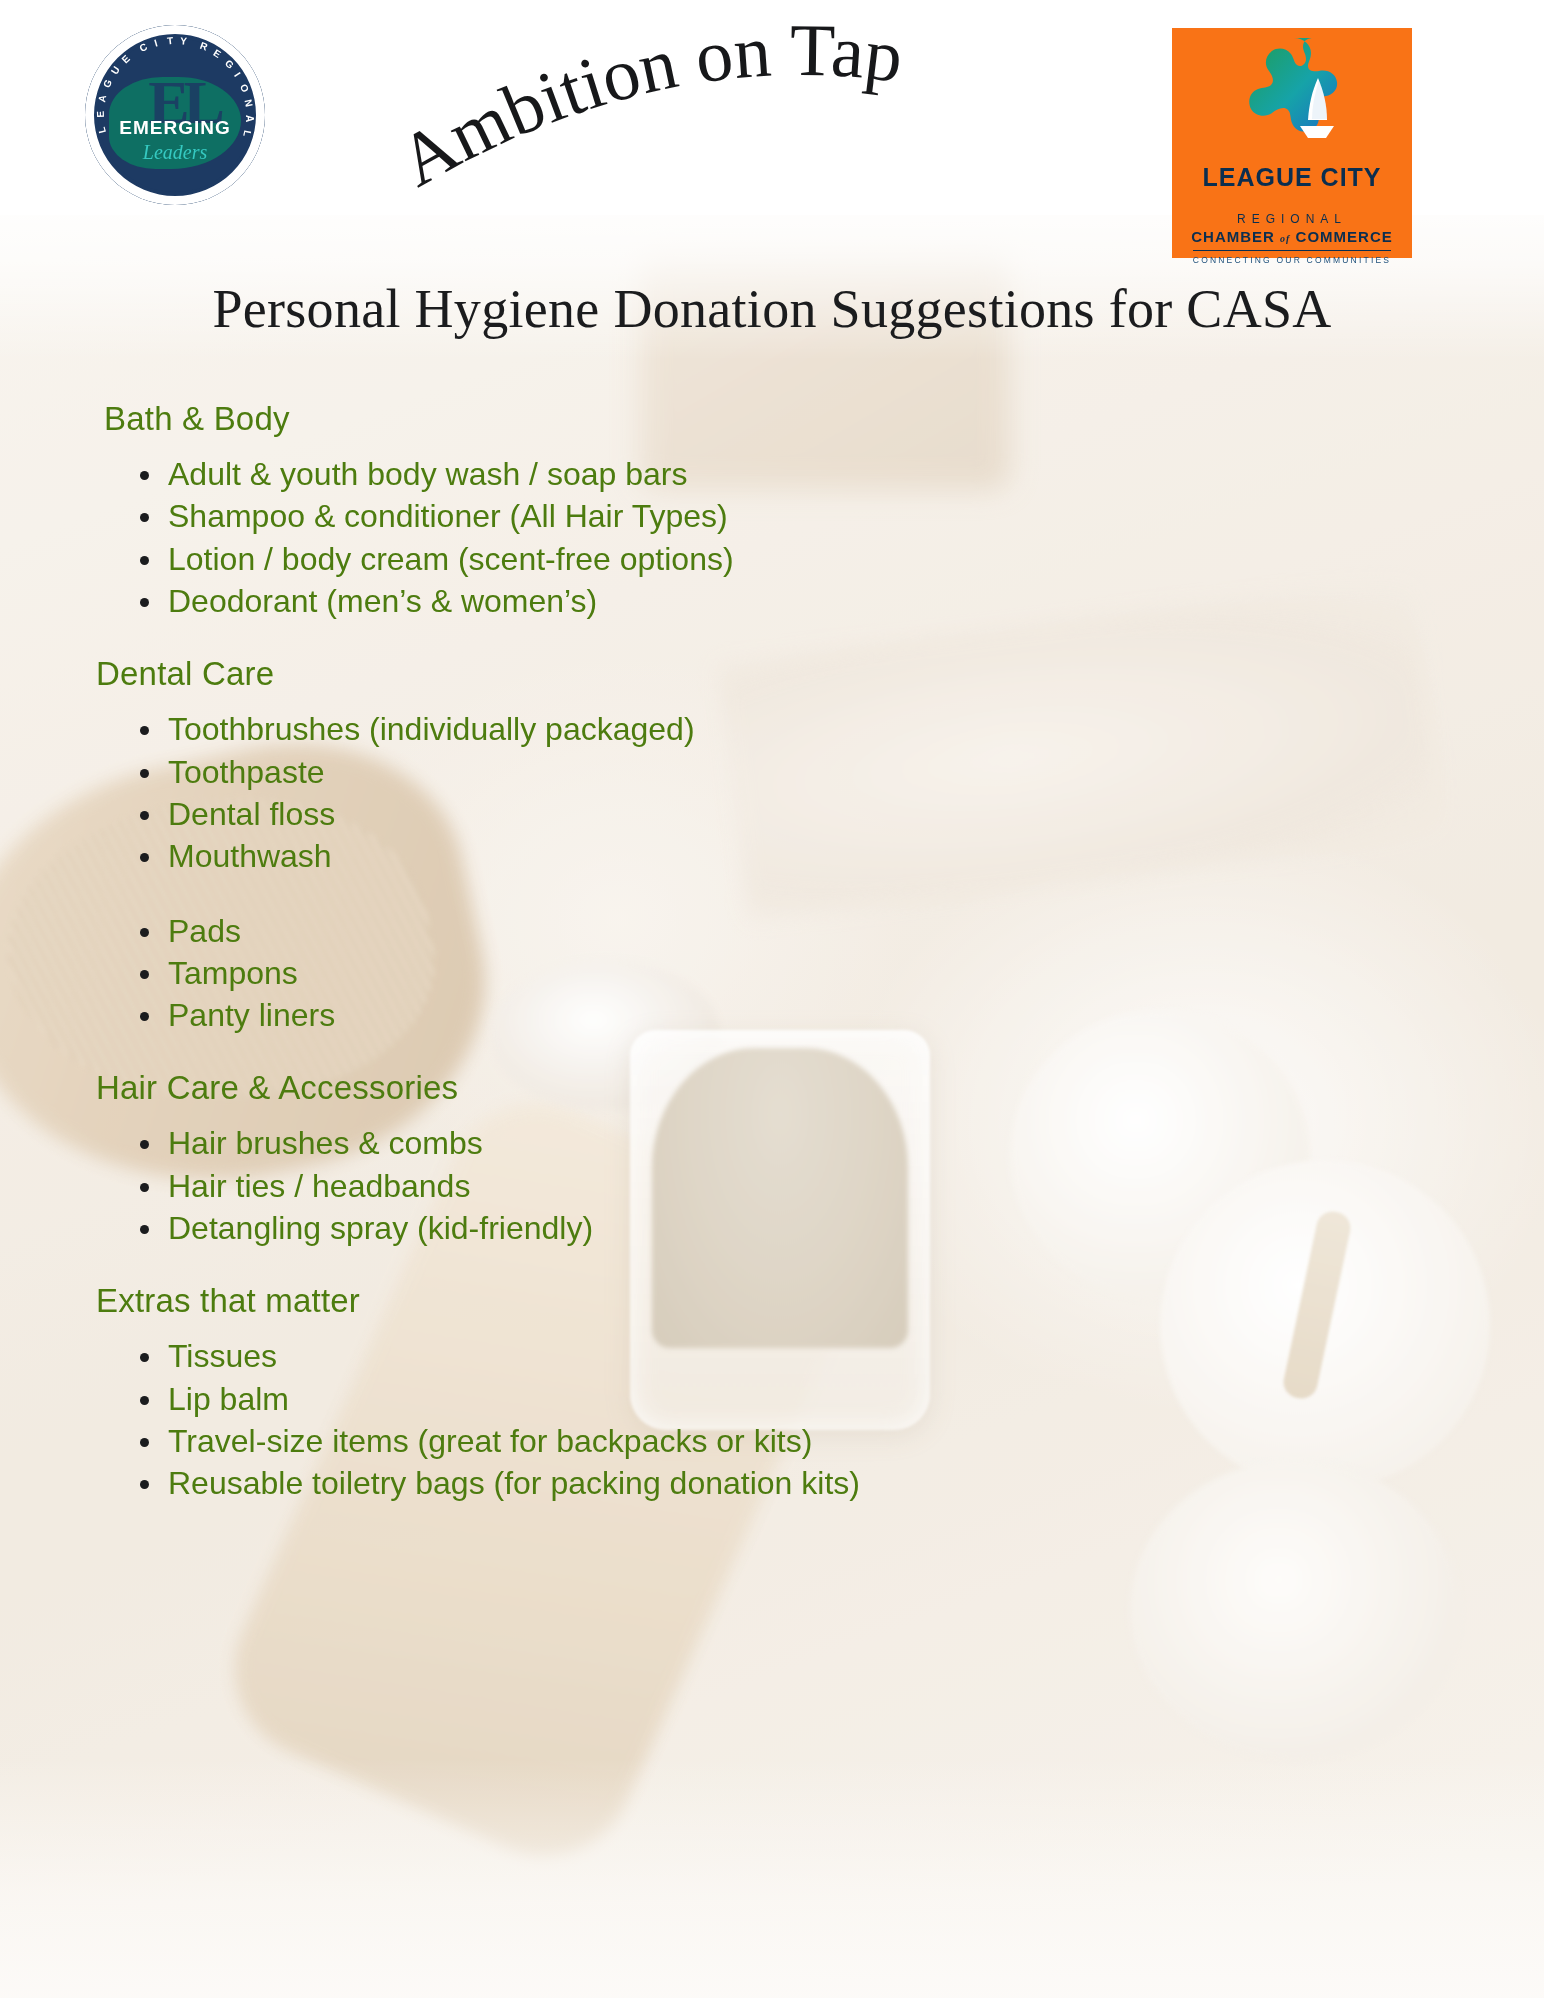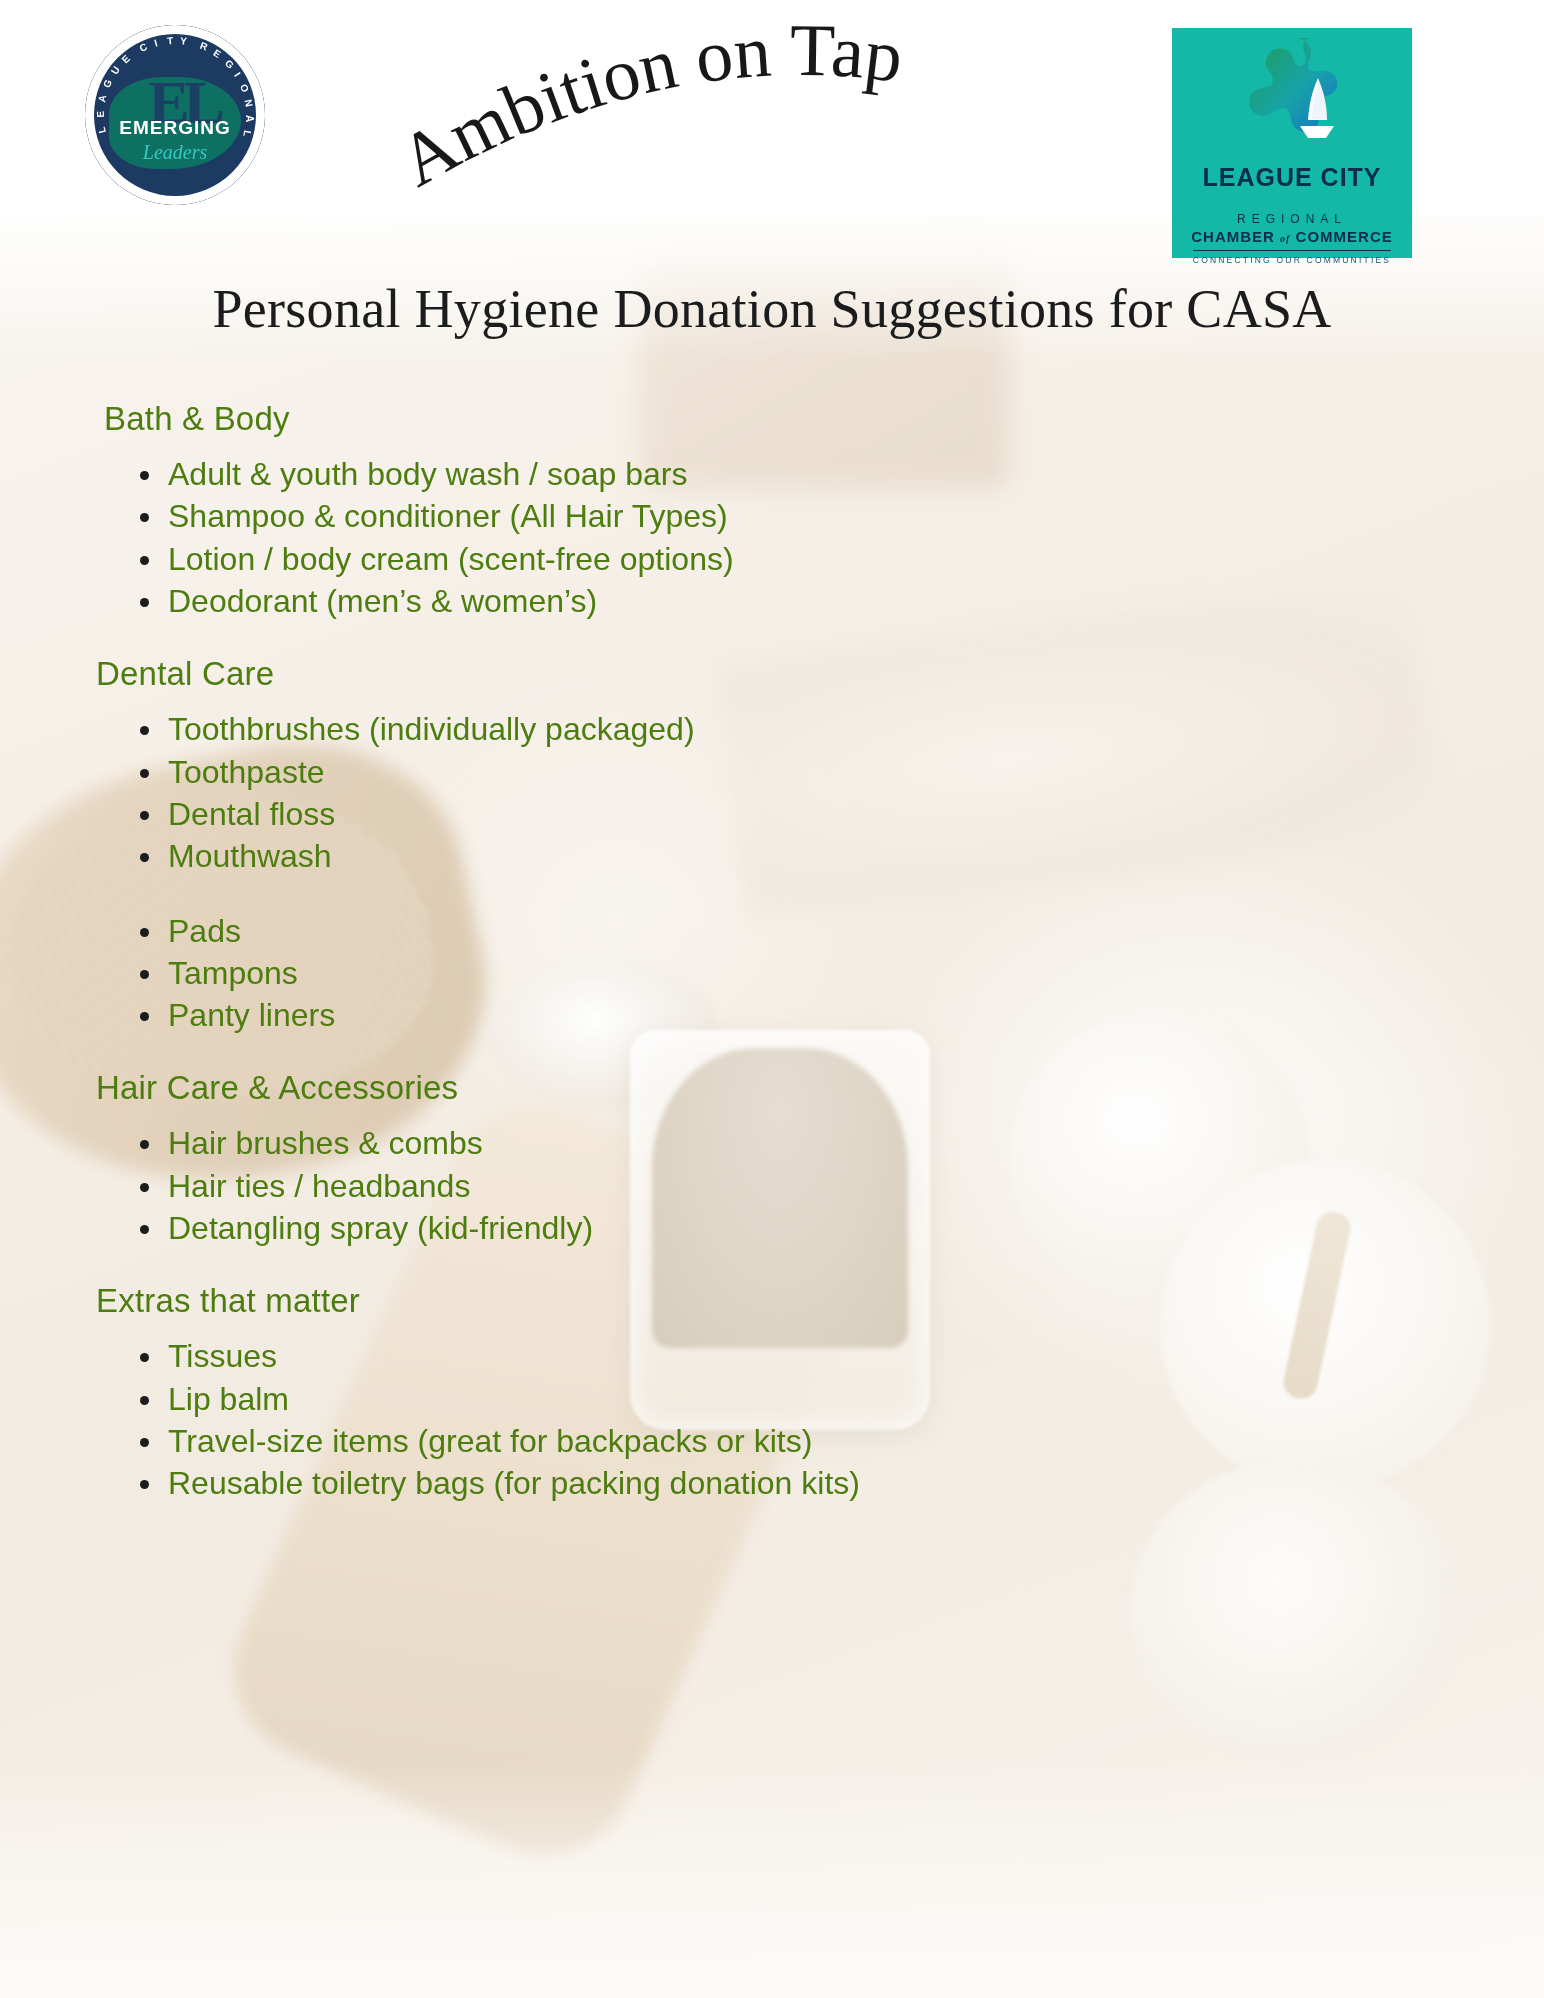--- a/index.html
+++ b/index.html
@@ -227,21 +227,21 @@
     font-family: "Liberation Serif", serif;
     font-style: italic;
     font-size: 20px;
     color: #35c9c1;
   }
 
   .logo-right {
     position: absolute;
     left: 1172px; top: 28px;
     width: 240px; height: 230px;
-    background: #14b8a6;
+    background: #f97316;
     text-align: center;
   }
   .logo-right .mark {
     position: relative;
     width: 140px;
     height: 128px;
     margin: 6px auto 2px;
   }
   .logo-right .lc-name {
     font-family: "Liberation Sans", sans-serif;

